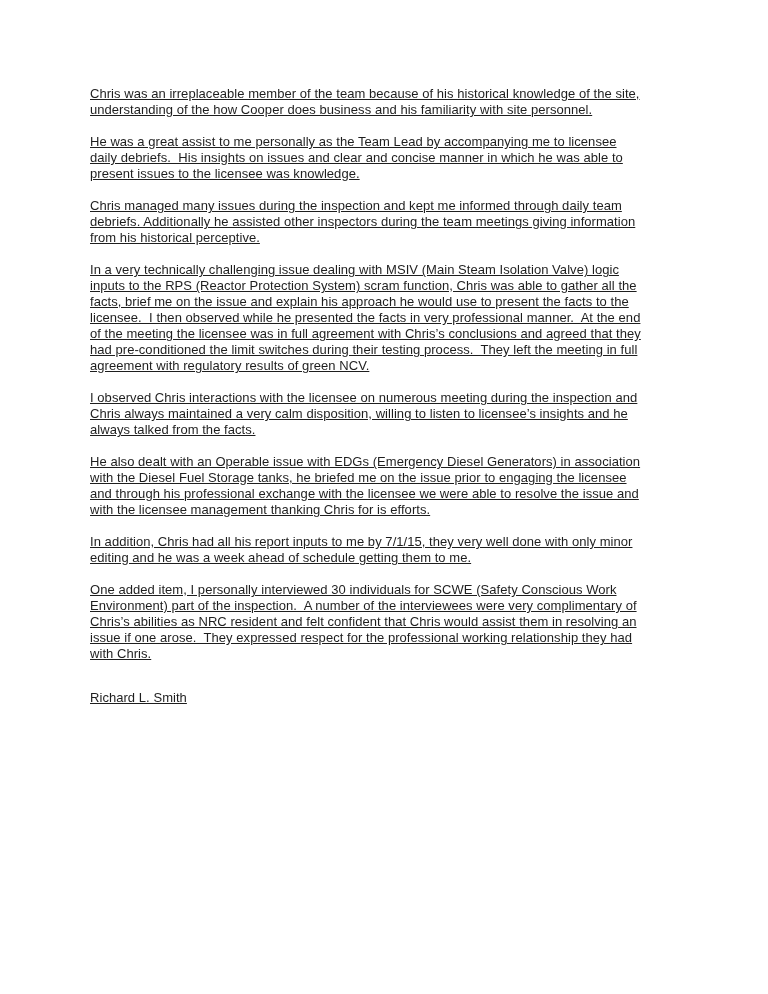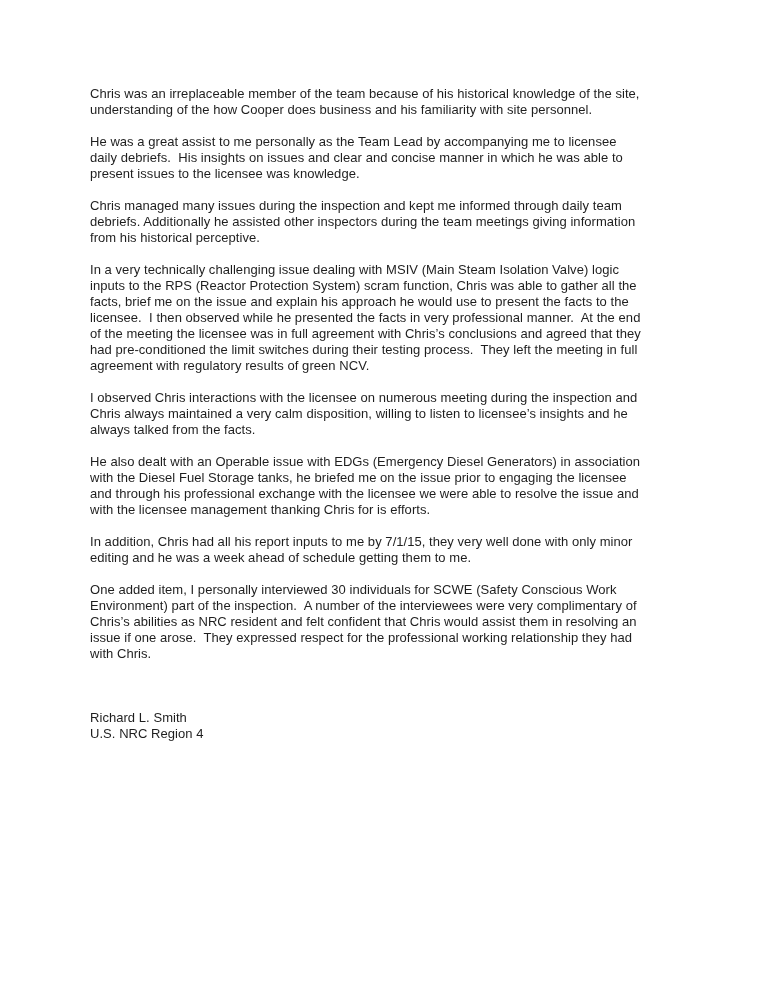--- a/index.html
+++ b/index.html
@@ -13,30 +13,31 @@
     font-family: "Liberation Sans", "DejaVu Sans", sans-serif;
     color: #1e1e1e;
   }
   .page {
     box-sizing: border-box;
     width: 688px;
     height: 994px;
     padding: 86px 66px 0 90px;
     background: #ffffff;
     overflow: hidden;
+    text-decoration: underline;
   }
   .para {
     font-size: 13px;
     line-height: 16px;
     margin: 0 0 16px 0;
     white-space: pre; 
     letter-spacing: 0.05px;
   }
   .signature {
-    margin-top: 48px; 
+    margin-top: 28px; 
   }
   .sig-line {
     font-size: 13px;
     line-height: 16px;
     white-space: pre;
     letter-spacing: 0.05px;
   }
 </style>
 </head>
 <body>
@@ -67,15 +68,14 @@
   <div class="para">In addition, Chris had all his report inputs to me by 7/1/15, they very well done with only minor
 editing and he was a week ahead of schedule getting them to me.</div>
   <div class="para">One added item, I personally interviewed 30 individuals for SCWE (Safety Conscious Work
 Environment) part of the inspection.  A number of the interviewees were very complimentary of
 Chris’s abilities as NRC resident and felt confident that Chris would assist them in resolving an
 issue if one arose.  They expressed respect for the professional working relationship they had
 with Chris.</div>
 
   <div class="signature">
     <div class="sig-line">Richard L. Smith</div>
-    <div class="sig-line">U.S. NRC Region 4</div>
   </div>
 </div>
 
 </body></html>

